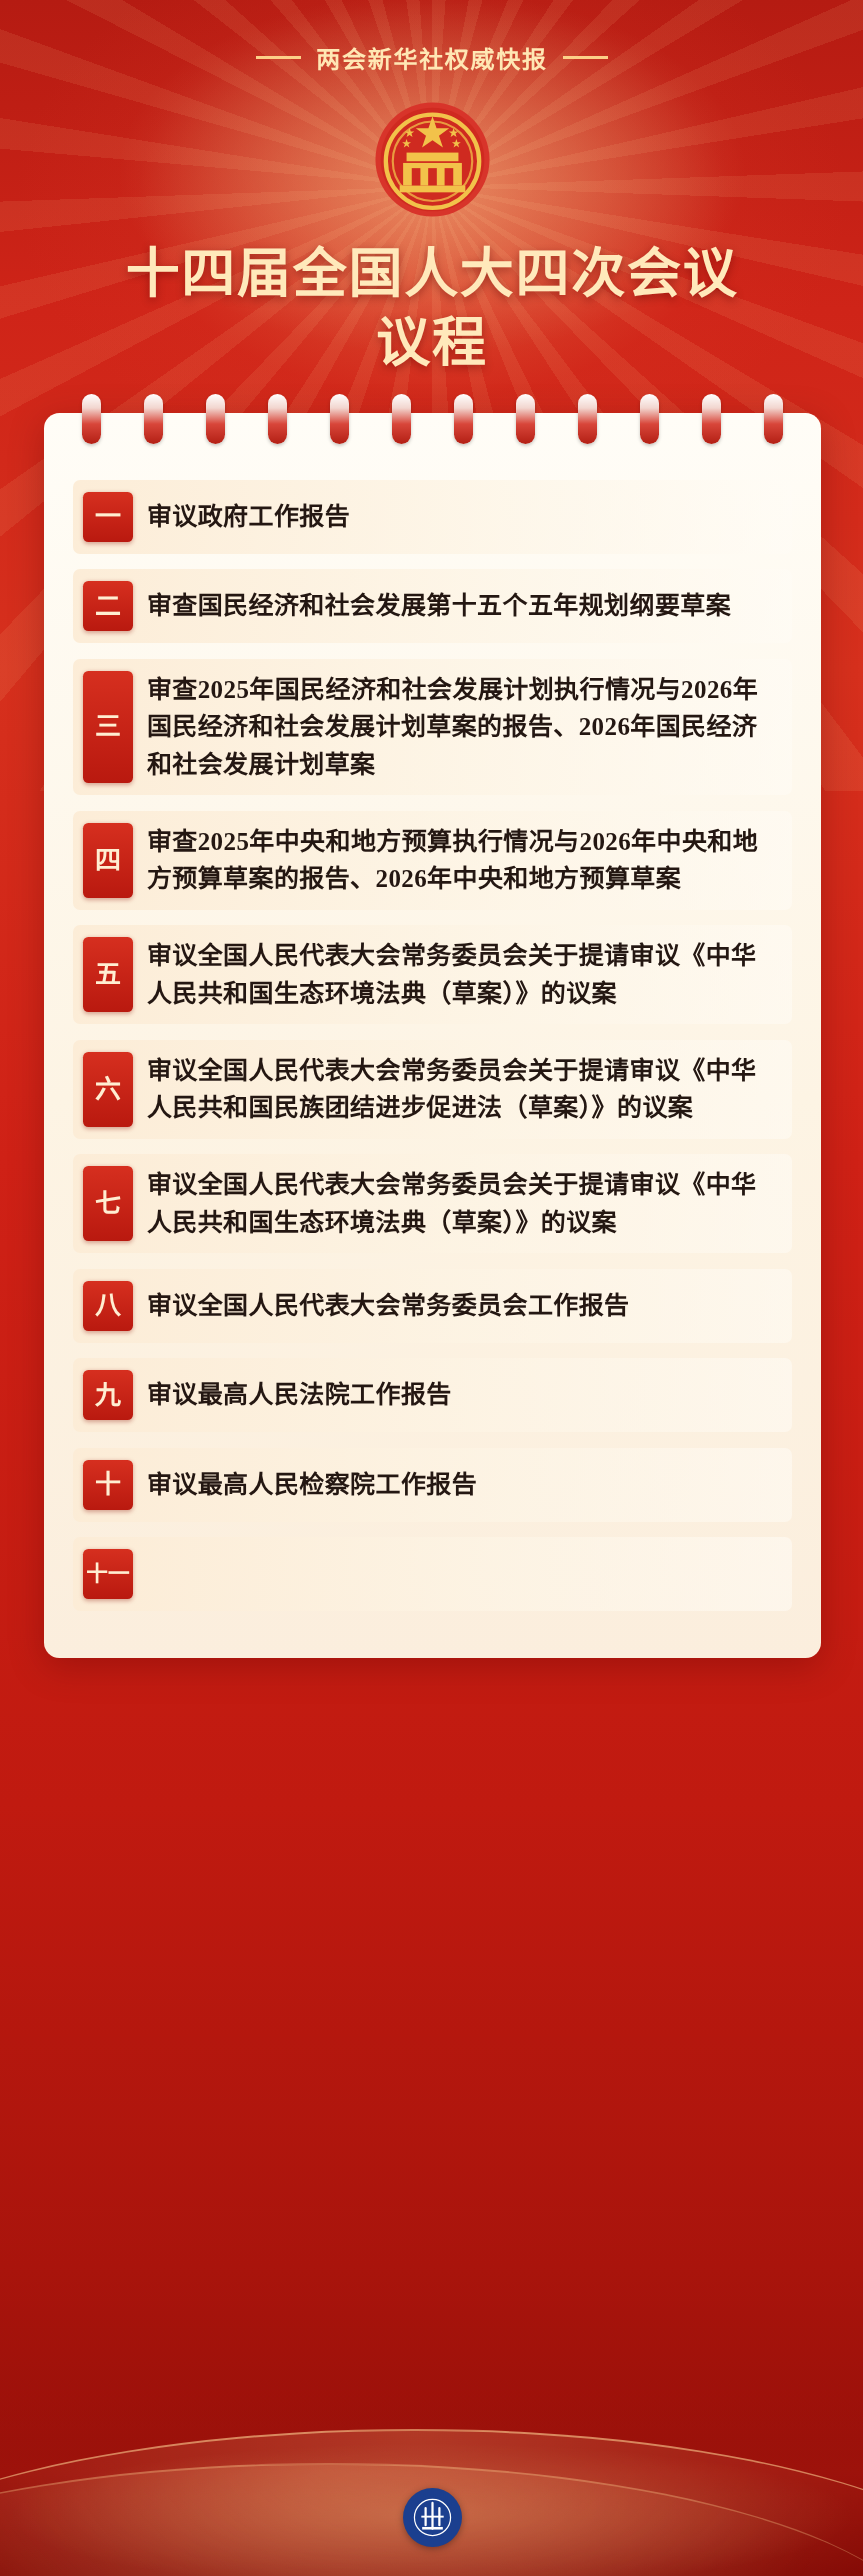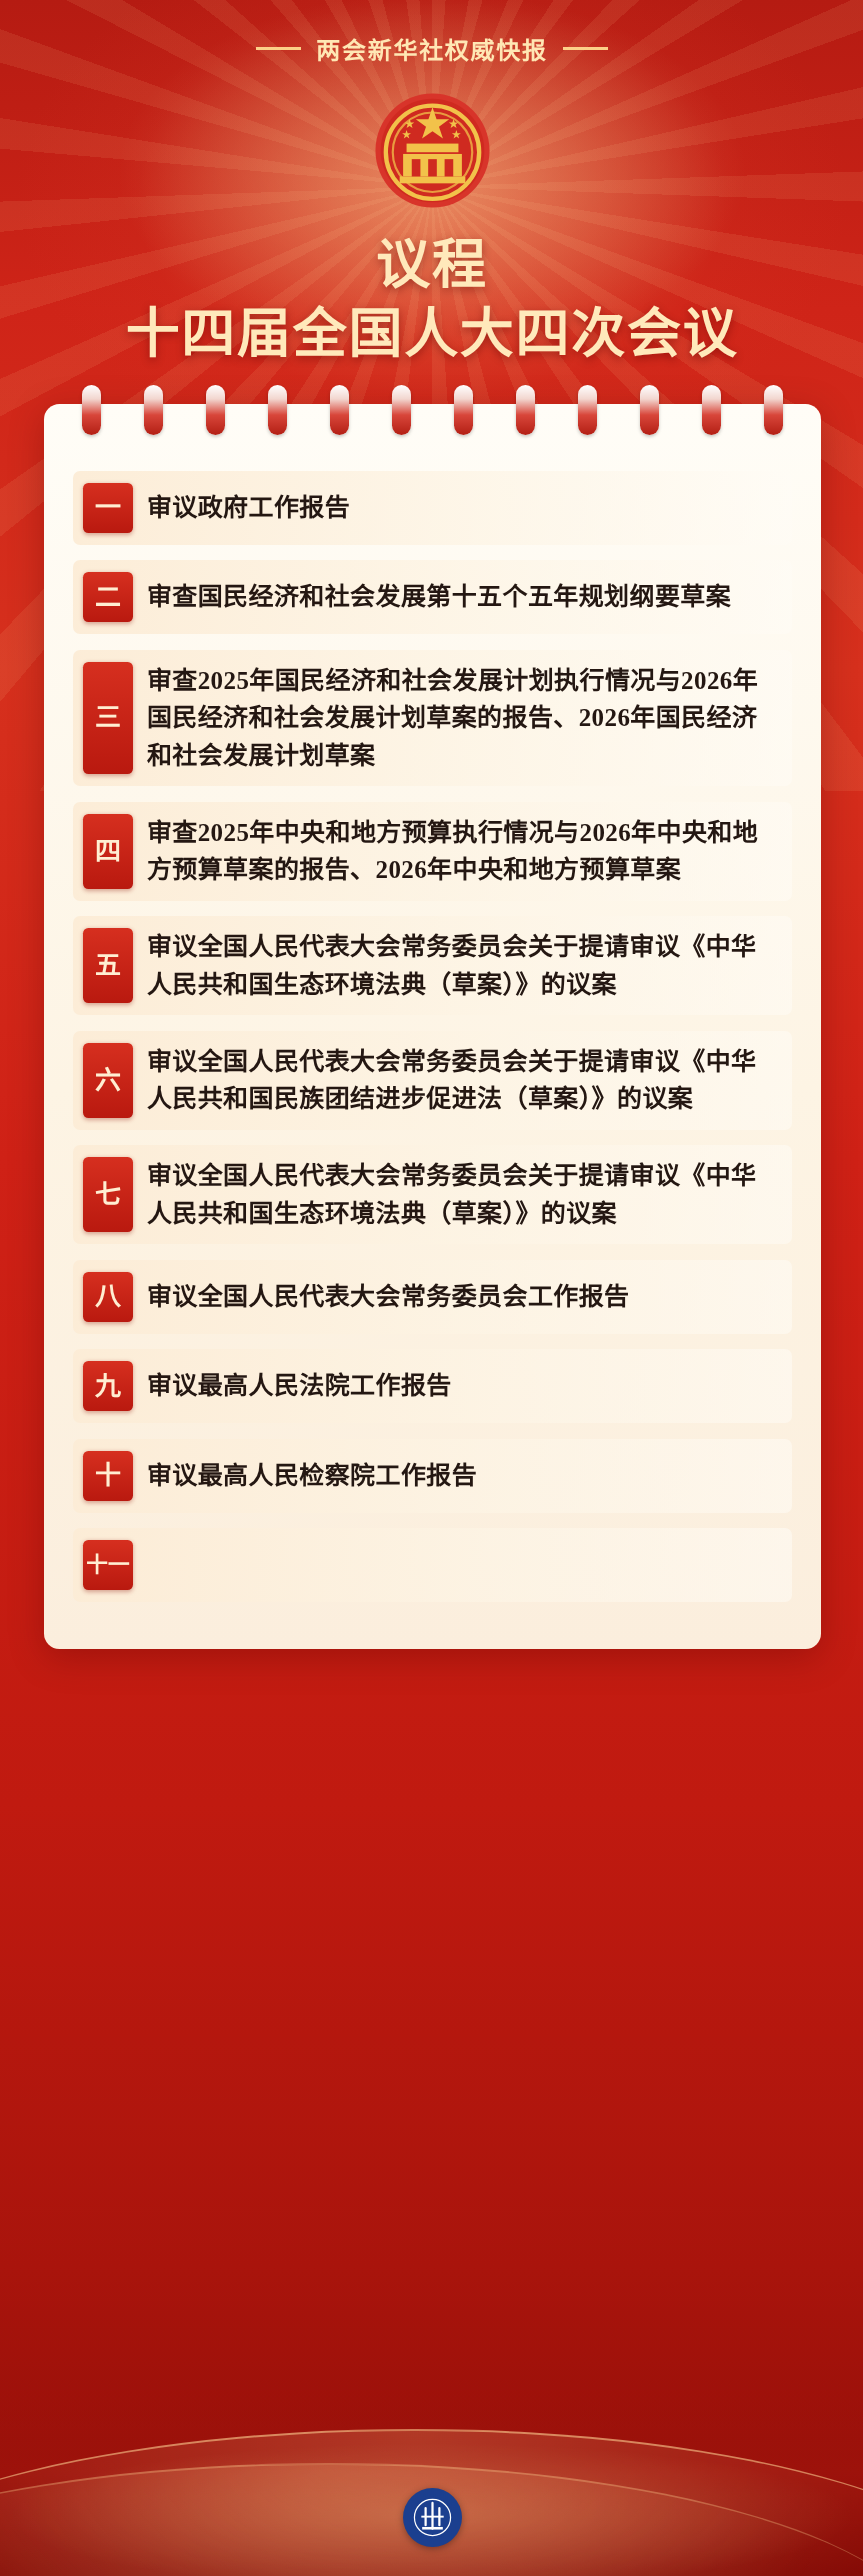--- a/index.html
+++ b/index.html
@@ -33,21 +33,21 @@
     position: absolute; left: 0; top: 0; width: 864px; height: 484px;
     background: radial-gradient(ellipse 449px 259px at 50% 173px, rgba(255,225,170,0.35), rgba(255,180,110,0.0) 70%);
     pointer-events: none;
   }
 
   
   .kicker {
     position: relative;
     display: flex; align-items: center; justify-content: center;
     gap: 15.5px;
-    padding-top: 31px;
+    padding-top: 40px;
     color: #ffe7b4;
     font-size: 24px;
     letter-spacing: 1.7px;
     font-family: "Liberation Sans", sans-serif;
     font-weight: bold;
   }
   .kicker .rule { display: block; width: 45px; height: 2.6px; background: #ffd98e; opacity: .95; }
 
   .emblem-wrap {
     position: relative;
@@ -205,22 +205,22 @@
       <polygon points="70,20 74.7,33.8 89.3,33.8 77.5,42.4 82.1,56.2 70,47.7 57.9,56.2 62.5,42.4 50.7,33.8 65.3,33.8" fill="#f2c24a"></polygon>
 
       <polygon points="45,28 46.8,33 52,33 47.8,36.2 49.4,41.2 45,38.1 40.6,41.2 42.2,36.2 38,33 43.2,33" fill="#f2c24a" transform="translate(-1,4) scale(0.78) translate(12,10)"></polygon>
       <polygon points="95,28 96.8,33 102,33 97.8,36.2 99.4,41.2 95,38.1 90.6,41.2 92.2,36.2 88,33 93.2,33" fill="#f2c24a" transform="translate(0,4) scale(0.78) translate(26,10)"></polygon>
       <polygon points="40,46 41.6,50.6 46.4,50.6 42.5,53.5 44,58 40,55.2 36,58 37.5,53.5 33.6,50.6 38.4,50.6" fill="#f2c24a" transform="scale(0.8) translate(10,12)"></polygon>
       <polygon points="100,46 101.6,50.6 106.4,50.6 102.5,53.5 104,58 100,55.2 96,58 97.5,53.5 93.6,50.6 98.4,50.6" fill="#f2c24a" transform="scale(0.8) translate(22,12)"></polygon>
     </svg>
   </div>
 
   <div class="main-title">
+    <div>十四届全国人大四次会议</div>
     <div>议程</div>
-    <div>十四届全国人大四次会议</div>
   </div>
 
 
   <div class="notepad">
     <div class="rings">
       <span class="ring"></span>
       <span class="ring"></span>
       <span class="ring"></span>
       <span class="ring"></span>
       <span class="ring"></span>

